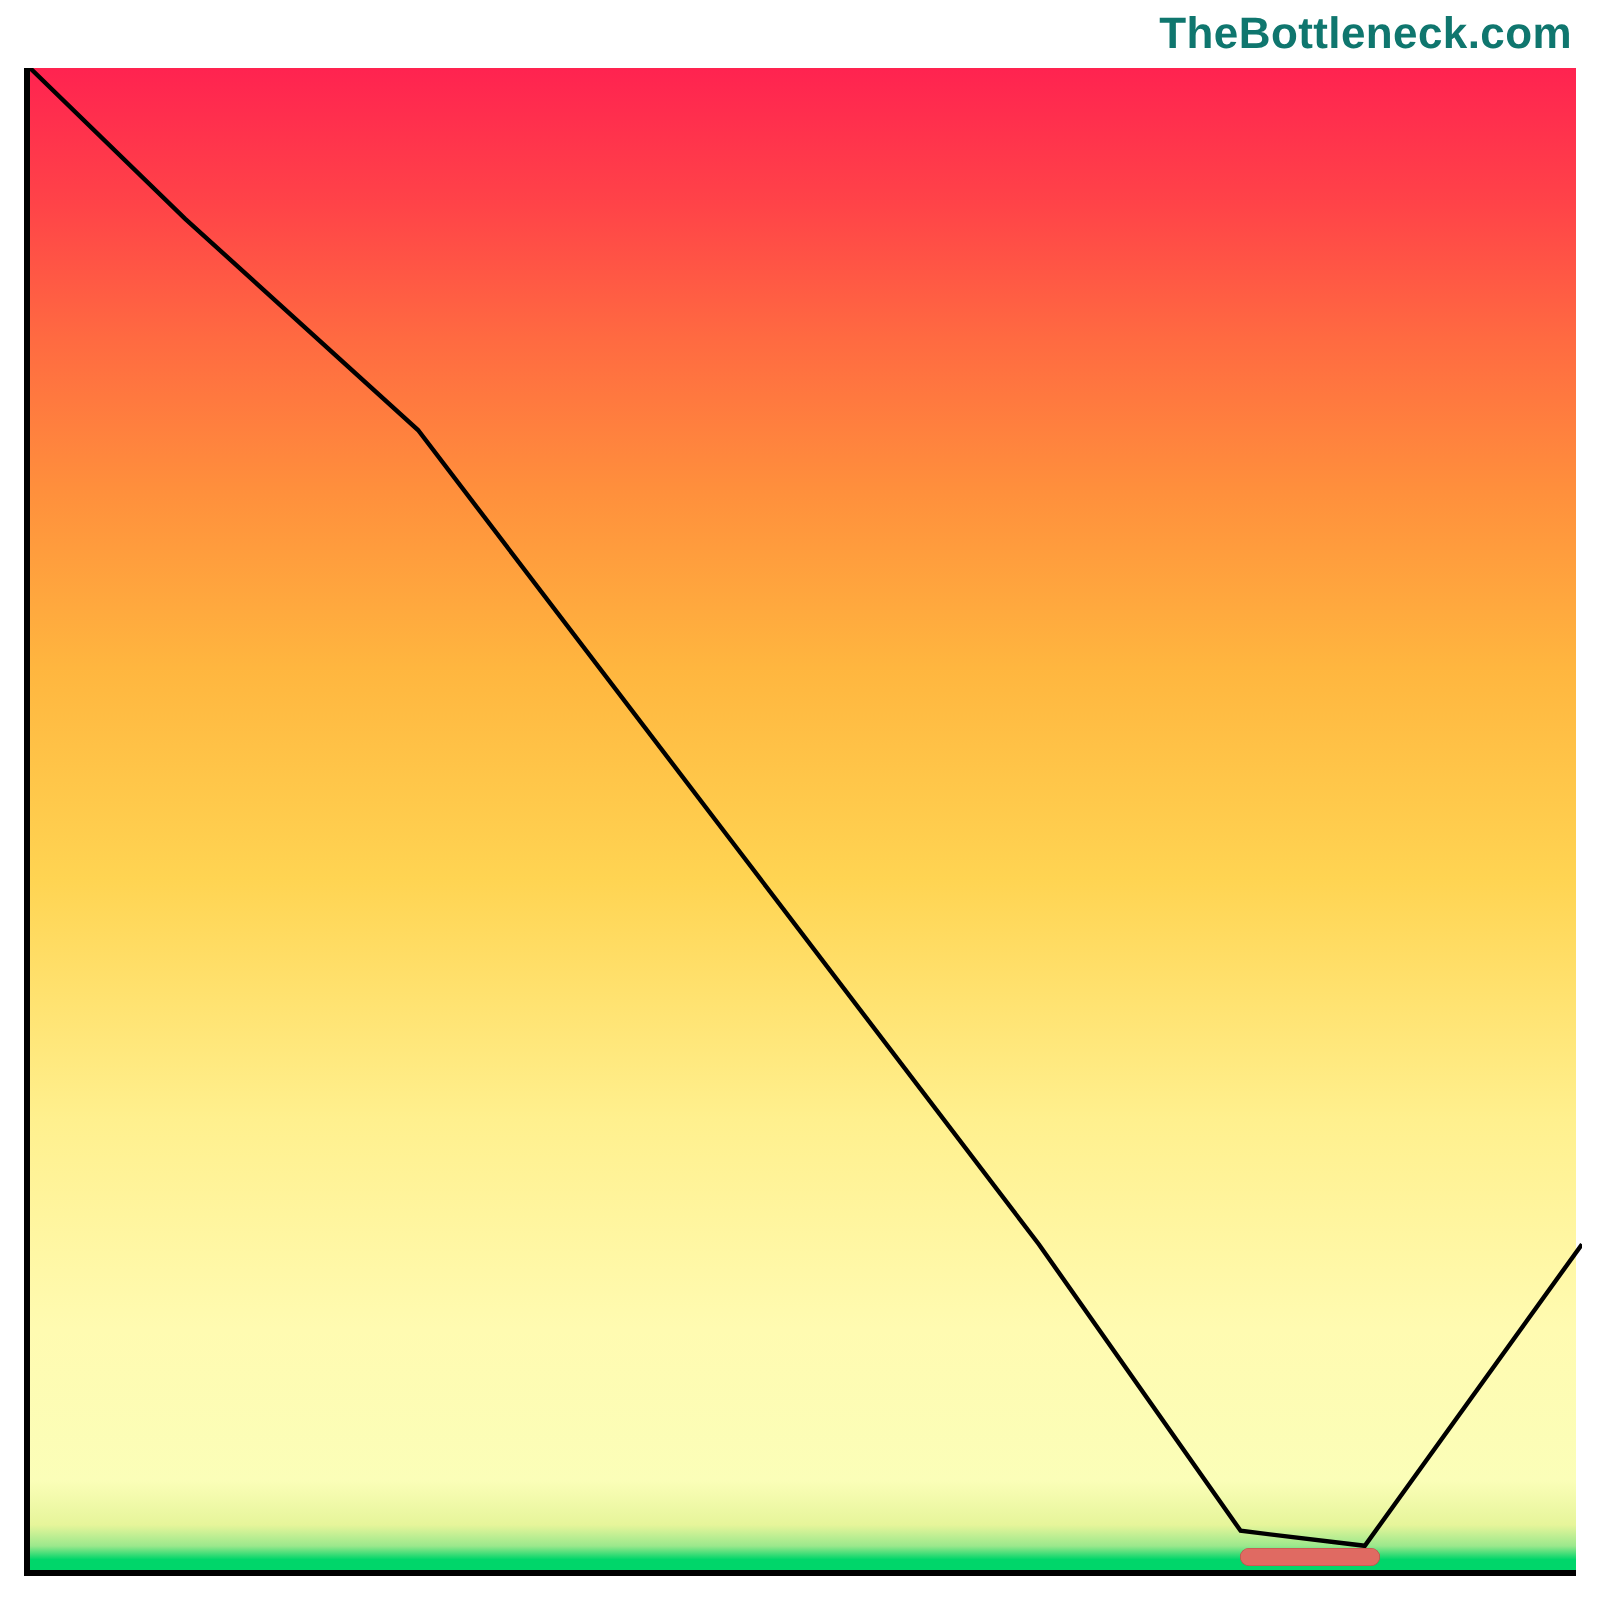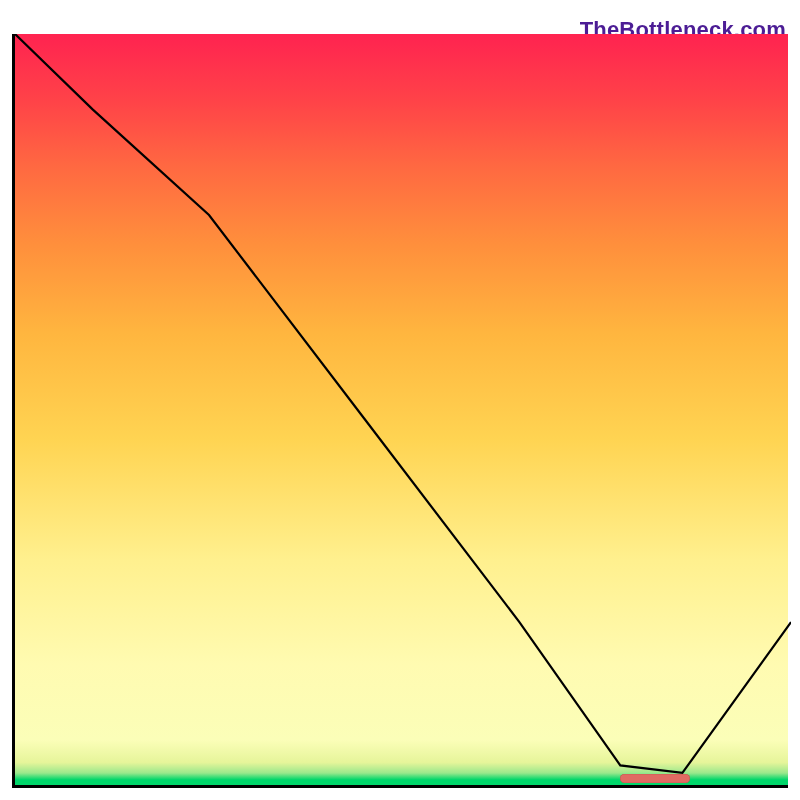--- a/index.html
+++ b/index.html
@@ -5,28 +5,27 @@
   * { margin: 0; padding: 0; box-sizing: border-box; }
   html, body { width: 800px; height: 800px; overflow: hidden; background: #fff; }
   .wrap {
     position: relative;
     width: 800px;
     height: 800px;
     background: #fff;
   }
   .watermark {
     position: absolute;
-    top: 17px;
+    top: 4px;
     right: 14px;
     font-family: Arial, Helvetica, sans-serif;
     font-size: 22px;
     font-weight: 600;
-    color: #4c1d95;
+    color: #0f766e;
     letter-spacing: 0.2px;
-    text-decoration: underline;
   }
   .plot {
     position: absolute;
     left: 12px;
     top: 34px;
     width: 776px;
     height: 754px;
     border: 3px solid #000;
     border-top: none;
     border-right: none;

